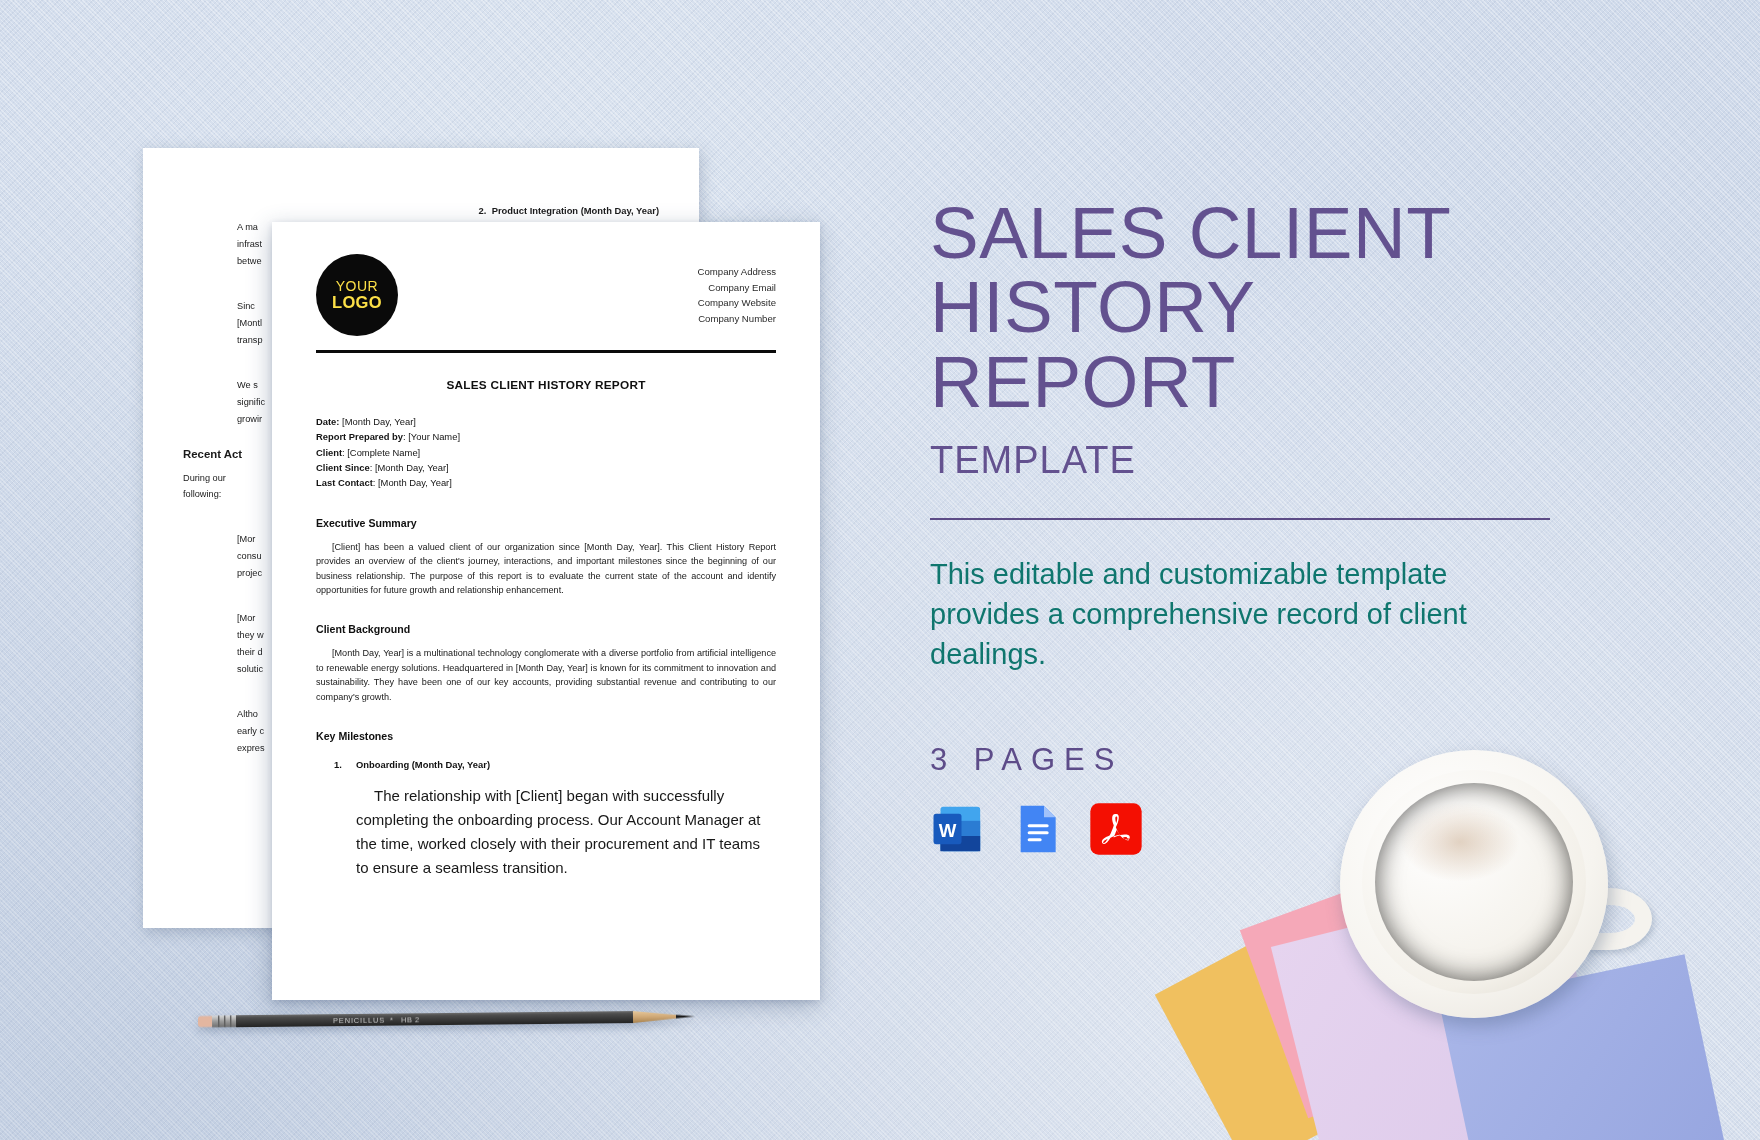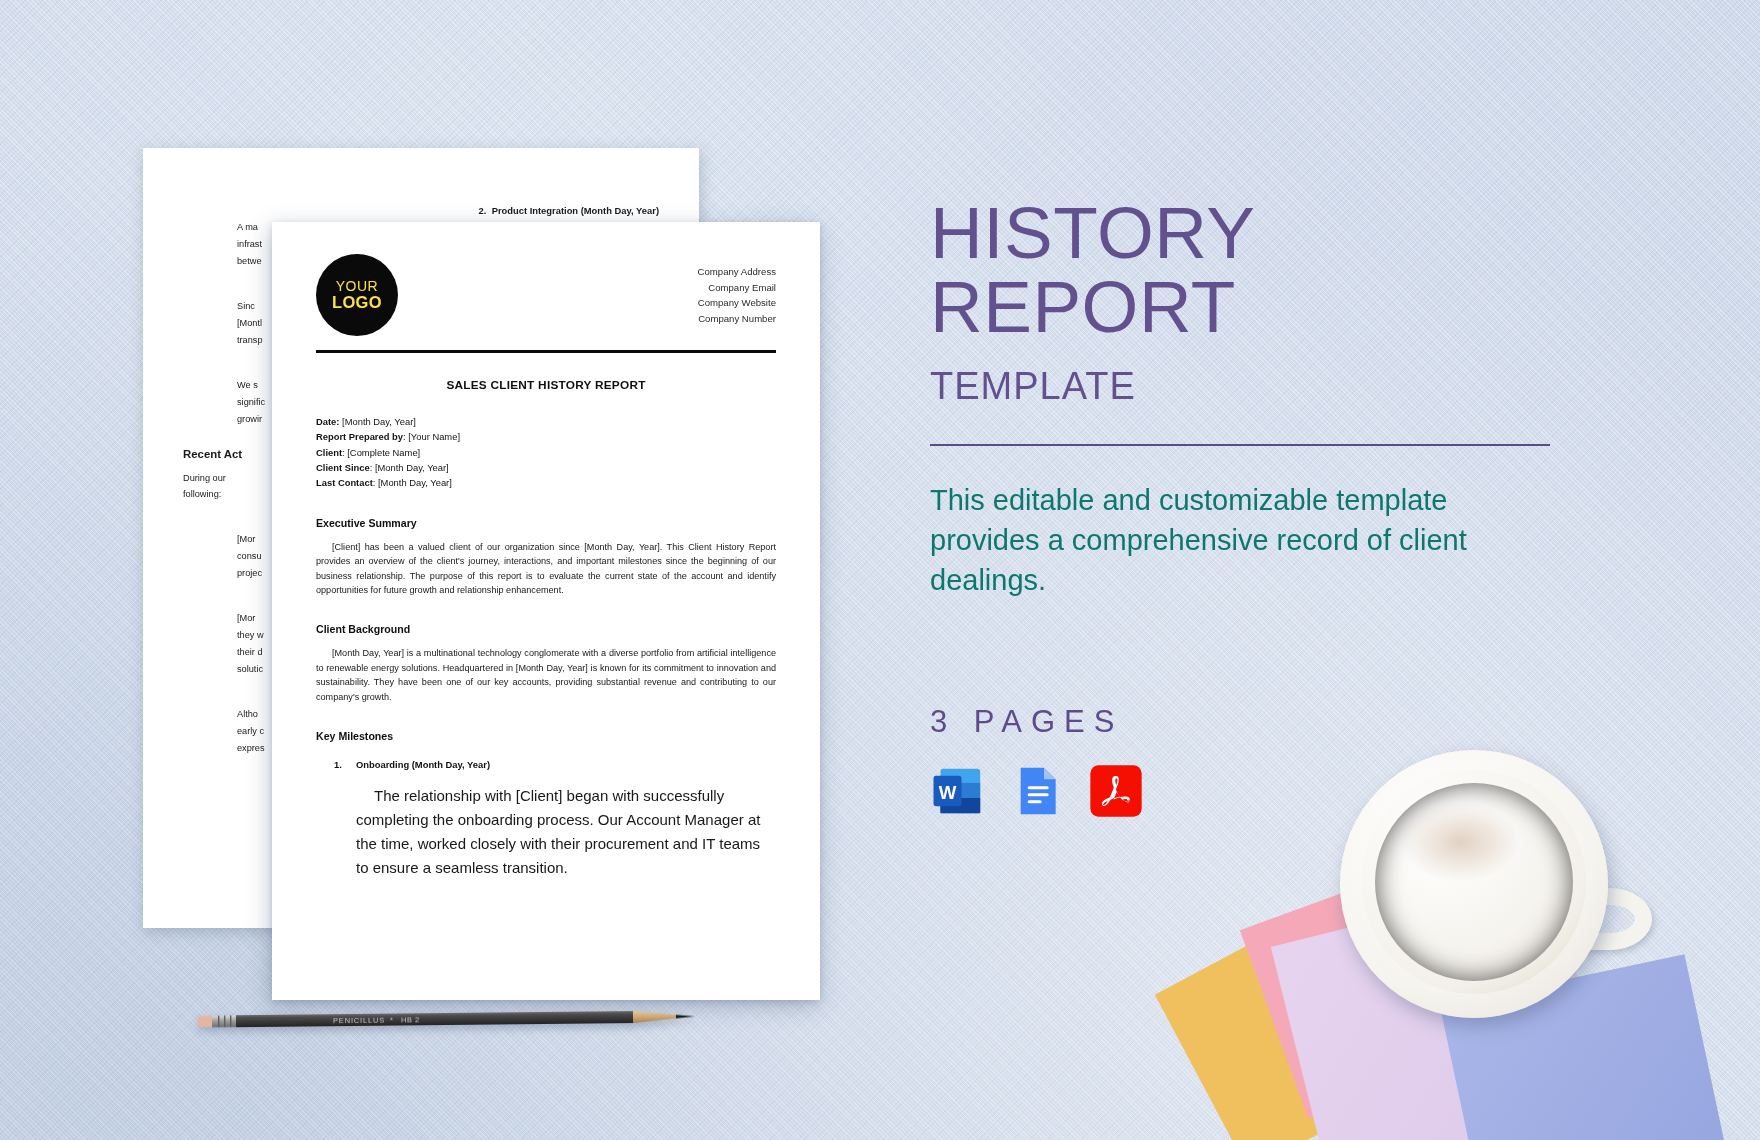--- a/index.html
+++ b/index.html
@@ -239,21 +239,21 @@
     line-height: 1.38;
     font-weight: 400;
     max-width: 625px;
   }
 
   #pages-count {
     color: #5d4c89;
     font-size: 31px;
     font-weight: 500;
     letter-spacing: 9px;
-    margin-top: 104px;
+    margin-top: 68px;
   }
 
   #formats {
     display: flex;
     gap: 23px;
     margin-top: 23px;
   }
   .fmt {
     width: 56px;
     height: 56px;
@@ -441,20 +441,21 @@
   <polygon points="435,3 478,7.2 478,10.8 435,15" fill="url(#woodg)"></polygon>
   <polygon points="478,7.2 497,9 478,10.8" fill="#1a1a1a"></polygon>
   <text x="135" y="12" font-family="'Liberation Sans', sans-serif" font-size="7.4" letter-spacing="0.9" fill="#c9c9c9">PENICILLUS</text>
   <text x="192" y="12" font-family="'Liberation Sans', sans-serif" font-size="7.4" fill="#c9c9c9">*</text>
   <text x="203" y="12" font-family="'Liberation Sans', sans-serif" font-size="7.4" letter-spacing="0.6" fill="#c9c9c9">HB 2</text>
 </svg>
 
 <div id="panel">
 
   <div id="hero-title">
+    <div>SALES CLIENT</div>
     <div>HISTORY</div>
     <div>REPORT</div>
   </div>
 
   <div id="hero-sub">TEMPLATE</div>
 
   <div id="panel-divider"></div>
 
   <div id="hero-desc">This editable and customizable template provides a comprehensive record of client dealings.</div>
 

